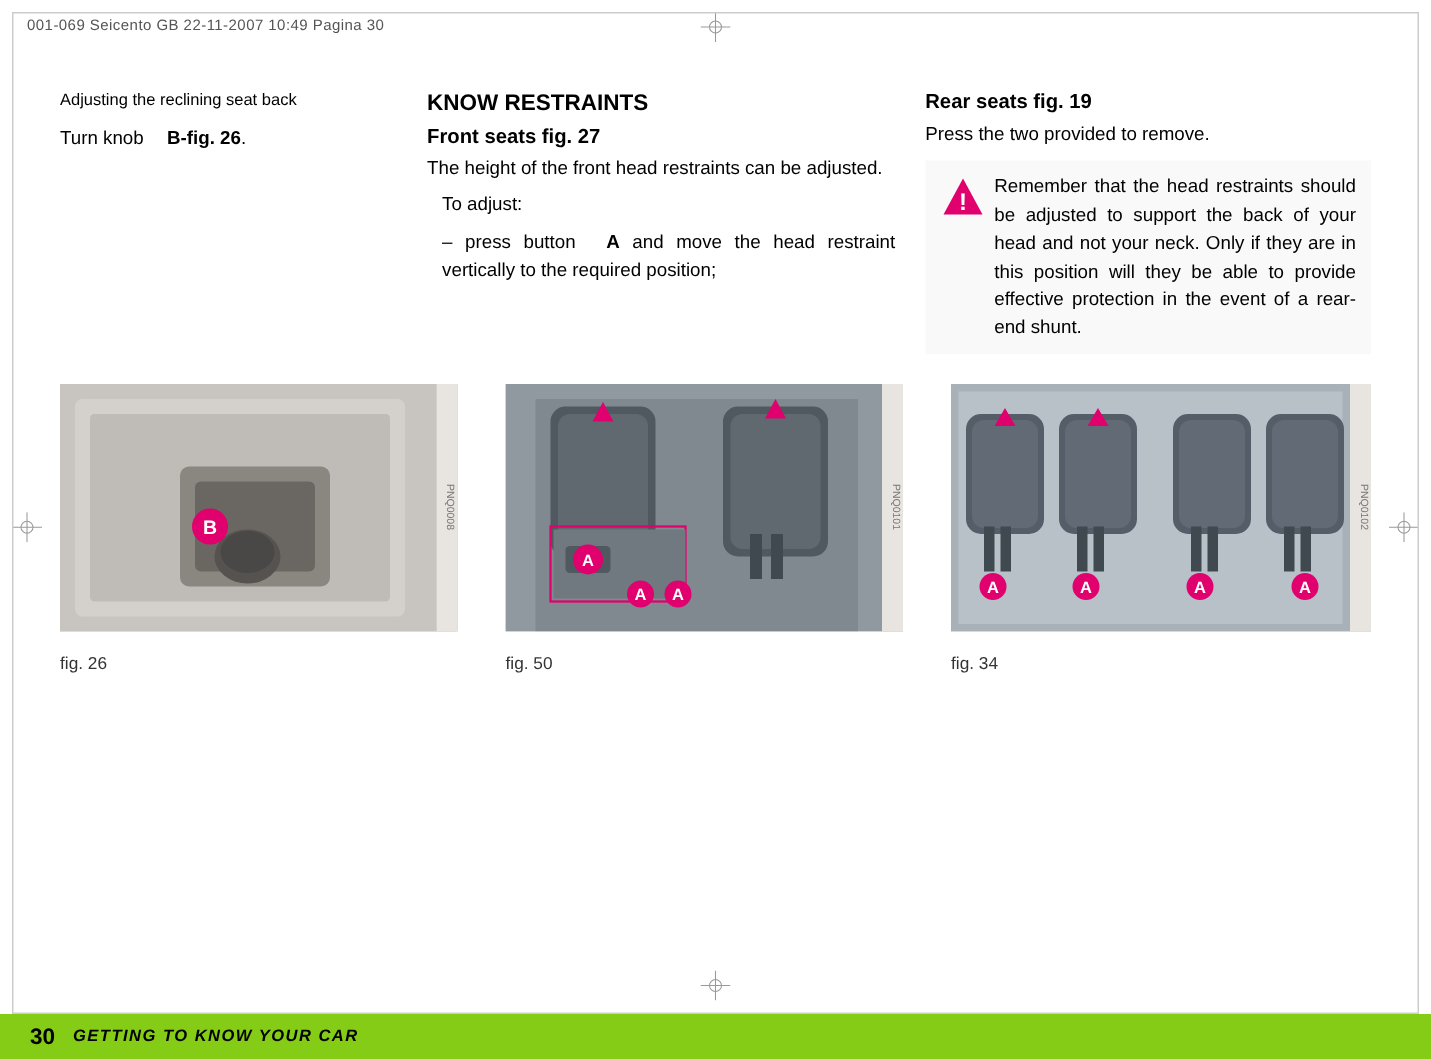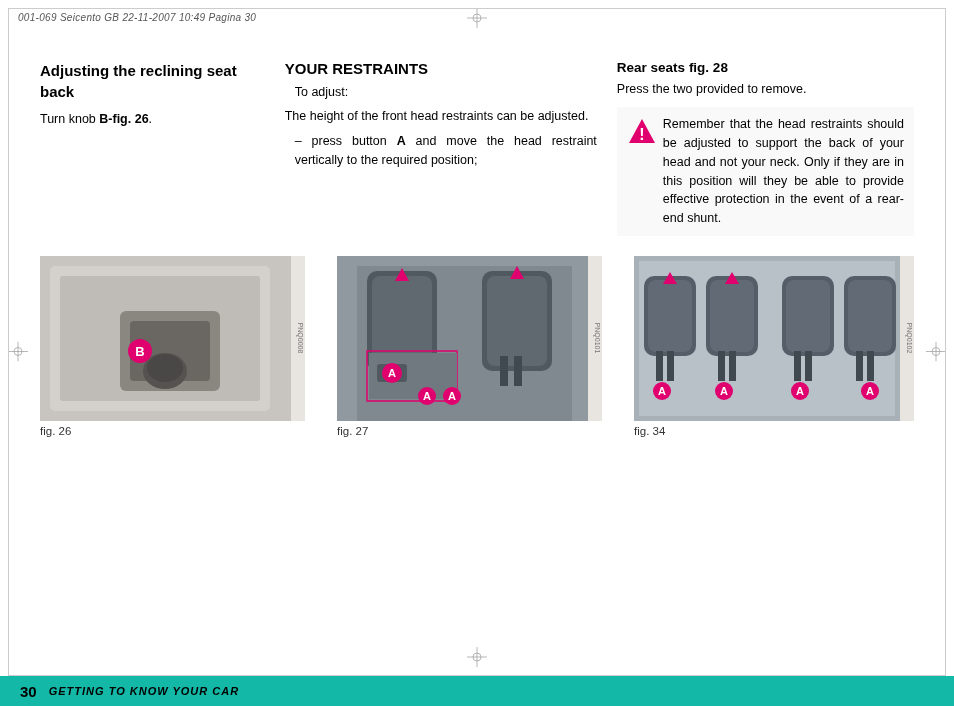--- a/index.html
+++ b/index.html
@@ -23,21 +23,20 @@
     }
 
     
     .print-header {
       position: absolute;
       top: 12px;
       left: 18px;
       font-size: 10px;
       color: #555;
       letter-spacing: 0.3px;
-      font-style: italic;
     }
 
     
     .crosshair-top {
       position: absolute;
       top: 8px;
       left: 50%;
       transform: translateX(-50%);
     }
 
@@ -99,22 +98,22 @@
       width: 38%;
       padding-right: 20px;
       border-left: 0;
     }
 
     .col-right {
       width: 34%;
     }
 
     .section-title-bold {
-      font-weight: bold;
-      font-size: 15px;
+      font-weight: normal;
+      font-size: 11px;
       line-height: 1.4;
       margin-bottom: 8px;
     }
 
     .section-title-large {
       font-weight: bold;
       font-size: 15px;
       margin-bottom: 6px;
     }
 
@@ -126,20 +125,21 @@
 
     .body-text {
       font-size: 12.5px;
       line-height: 1.55;
       text-align: justify;
       margin-bottom: 5px;
     }
 
     .body-text .bold {
       font-weight: bold;
+      margin-left: 12px;
     }
 
     .indent {
       margin-left: 10px;
     }
 
     
     .warning-box {
       background: #f9f9f9;
       border: none;
@@ -198,32 +198,32 @@
       height: 165px;
     }
 
     .fig28-wrapper {
       width: 280px;
       height: 165px;
     }
 
     .figure-label {
       font-size: 11.5px;
-      margin-top: 4px;
+      margin-top: 16px;
       color: #333;
     }
 
     
     .bottom-bar {
       position: absolute;
       bottom: 0;
       left: 0;
       right: 0;
       height: 30px;
-      background: #14b8a6;
+      background: #84cc16;
       display: flex;
       align-items: center;
       padding: 0 20px;
       gap: 12px;
     }
 
     .page-number {
       font-weight: bold;
       font-size: 15px;
       color: #000;
@@ -285,30 +285,31 @@
   <div class="text-section">
 
     <div class="col-left">
       <div class="section-title-bold">Adjusting the reclining seat back</div>
       <p class="body-text">
         Turn knob <span class="bold">B-fig. 26</span>.
       </p>
     </div>
 
     <div class="col-middle">
-      <div class="section-title-large">YOUR RESTRAINTS</div>
+      <div class="section-title-large">KNOW RESTRAINTS</div>
+      <div class="section-subtitle">Front seats fig. 27</div>
+      <p class="body-text">The height of the front head restraints can be adjusted.</p>
       <p class="body-text indent">To adjust:</p>
-      <p class="body-text">The height of the front head restraints can be adjusted.</p>
       <p class="body-text indent">
         – press button <span class="bold">A</span> and move the head restraint vertically to the required position;
       </p>
     </div>
 
     <div class="col-right">
-      <div class="section-subtitle">Rear seats fig. 28</div>
+      <div class="section-subtitle">Rear seats fig. 19</div>
       <p class="body-text">Press the two provided to remove.</p>
 
       <div class="warning-box">
         <div class="warning-icon">
           <svg viewBox="0 0 30 30" width="30" height="30">
             <polygon points="15,2 28,26 2,26" fill="#e0006e" stroke="none"></polygon>
             <text x="15" y="23" text-anchor="middle" fill="white" font-size="16" font-weight="bold" font-family="Arial">!</text>
           </svg>
         </div>
         <p class="warning-text">Remember that the head restraints should be adjusted to support the back of your head and not your neck. Only if they are in this position will they be able to provide effective protection in the event of a rear-end shunt.</p>
@@ -382,21 +383,21 @@
           <text x="90" y="144" text-anchor="middle" fill="white" font-size="11" font-weight="bold" font-family="Arial">A</text>
           <circle cx="115" cy="140" r="9" fill="#e0006e"></circle>
           <text x="115" y="144" text-anchor="middle" fill="white" font-size="11" font-weight="bold" font-family="Arial">A</text>
 
           <polygon points="180,10 187,23 173,23" fill="#e0006e"></polygon>
 
           <rect x="251" y="0" width="14" height="165" fill="#e8e4e0"></rect>
           <text x="258" y="82" text-anchor="middle" fill="#777" font-size="7" font-family="Arial" transform="rotate(90, 258, 82)">PNQ0101</text>
         </svg>
       </div>
-      <div class="figure-label">fig. 27</div>
+      <div class="figure-label">fig. 50</div>
     </div>
 
     <div class="figure-container">
       <div class="figure-wrapper fig28-wrapper">
         <svg class="fig-svg" viewBox="0 0 280 165">
 
           <rect width="280" height="165" fill="#b0b8c0"></rect>
           <rect x="0" y="0" width="266" height="165" fill="#a8b0b8"></rect>
 
           <rect x="5" y="5" width="256" height="155" fill="#b8c0c8"></rect>

